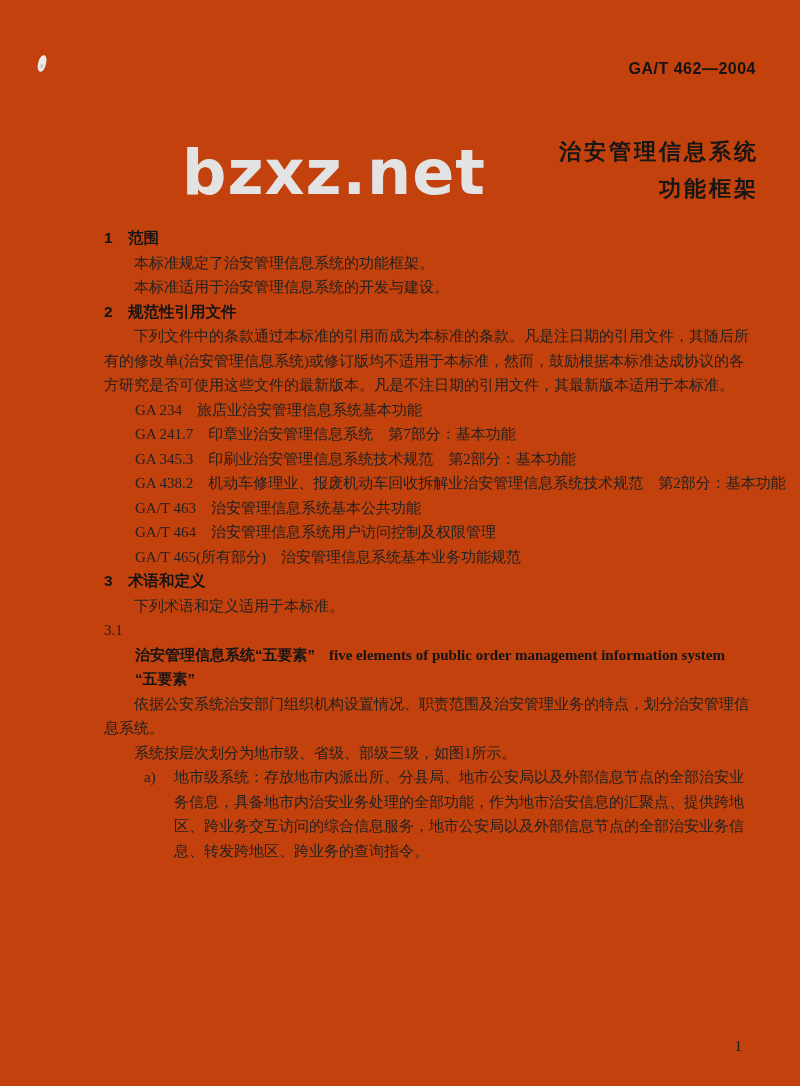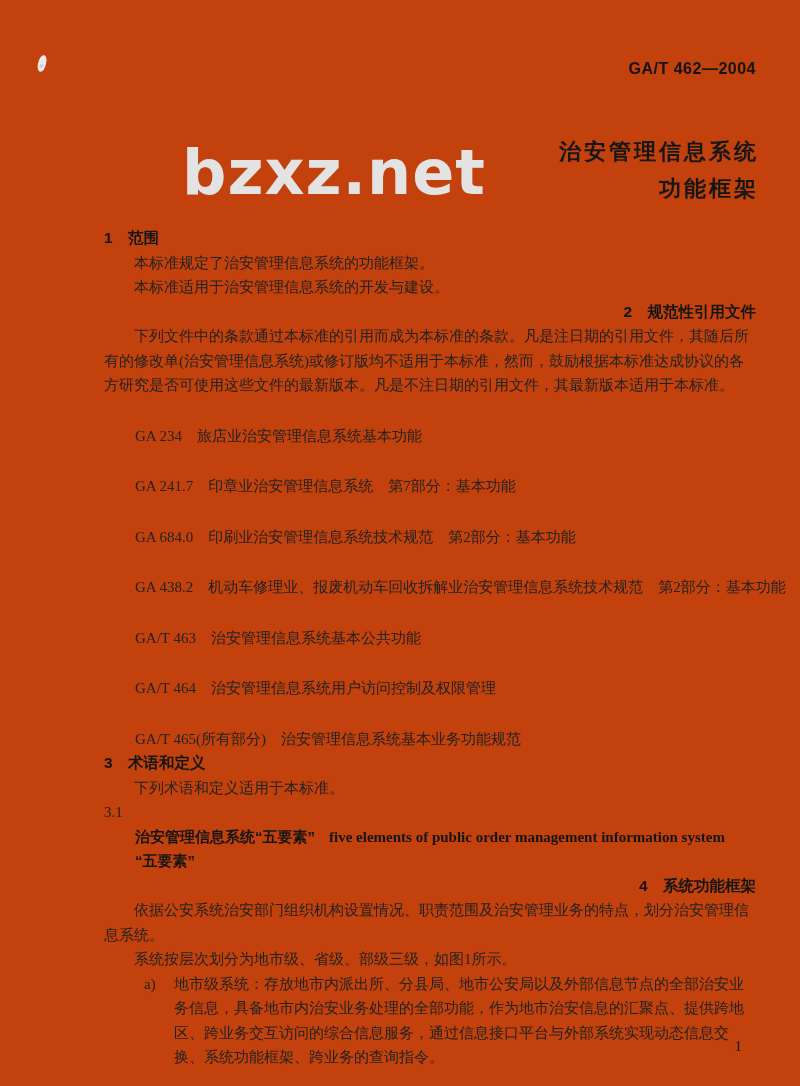--- a/index.html
+++ b/index.html
@@ -89,32 +89,31 @@
   .content p {
     margin: 0;
   }
   .sec-heading {
     font-family: "Liberation Sans", "DejaVu Sans", sans-serif;
     font-weight: bold;
     font-size: 15.5px;
     color: #151515;
     margin: 0 0 8px 0;
   }
-  .mt-lg { margin-top: 17px; text-align: right; }
+  .mt-lg { margin-top: 17px; }
   .mt-md { margin-top: 12px; }
   .indent { text-indent: 2em; }
   .refs {
     list-style: none;
     margin: 0;
     padding: 0;
   }
   .refs li {
     padding-left: 31px;
     white-space: nowrap;
-    margin-top: 26px;
   }
   .clause-no {
     margin: 0;
   }
   .term-line {
     padding-left: 31px;
     font-weight: bold;
     color: #151515;
   }
   .term-line .zh {
@@ -163,42 +162,41 @@
 
     <p class="sec-heading">1　范围</p>
     <p class="indent">本标准规定了治安管理信息系统的功能框架。</p>
     <p class="indent">本标准适用于治安管理信息系统的开发与建设。</p>
 
     <p class="sec-heading mt-lg">2　规范性引用文件</p>
     <p class="indent">下列文件中的条款通过本标准的引用而成为本标准的条款。凡是注日期的引用文件，其随后所有的修改单(治安管理信息系统)或修订版均不适用于本标准，然而，鼓励根据本标准达成协议的各方研究是否可使用这些文件的最新版本。凡是不注日期的引用文件，其最新版本适用于本标准。</p>
     <ul class="refs">
       <li>GA 234　旅店业治安管理信息系统基本功能</li>
       <li>GA 241.7　印章业治安管理信息系统　第7部分：基本功能</li>
-      <li>GA 684.0　印刷业治安管理信息系统技术规范　第2部分：基本功能</li>
+      <li>GA 345.3　印刷业治安管理信息系统技术规范　第2部分：基本功能</li>
       <li>GA 438.2　机动车修理业、报废机动车回收拆解业治安管理信息系统技术规范　第2部分：基本功能</li>
       <li>GA/T 463　治安管理信息系统基本公共功能</li>
       <li>GA/T 464　治安管理信息系统用户访问控制及权限管理</li>
       <li>GA/T 465(所有部分)　治安管理信息系统基本业务功能规范</li>
     </ul>
 
     <p class="sec-heading mt-md">3　术语和定义</p>
     <p class="indent">下列术语和定义适用于本标准。</p>
     <p class="clause-no">3.1</p>
     <p class="term-line">
       <span class="zh">治安管理信息系统“五要素”</span><span class="en">five elements of public order management information system</span>
     </p>
     <p class="term-line">
       <span class="zh">“五要素”</span>
     </p>
 
-    <p class="sec-heading mt-lg">4　系统功能框架</p>
     <p class="indent">依据公安系统治安部门组织机构设置情况、职责范围及治安管理业务的特点，划分治安管理信息系统。</p>
     <p class="indent">系统按层次划分为地市级、省级、部级三级，如图1所示。</p>
     <div class="list-item">
       <span class="list-label">a)</span>
-      <span>地市级系统：存放地市内派出所、分县局、地市公安局以及外部信息节点的全部治安业务信息，具备地市内治安业务处理的全部功能，作为地市治安信息的汇聚点、提供跨地区、跨业务交互访问的综合信息服务，通过信息接口平台与外部系统实现动态信息交换、系统功能框架、跨业务的查询指令。</span>
+      <span>地市级系统：存放地市内派出所、分县局、地市公安局以及外部信息节点的全部治安业务信息，具备地市内治安业务处理的全部功能，作为地市治安信息的汇聚点、提供跨地区、跨业务交互访问的综合信息服务，地市公安局以及外部信息节点的全部治安业务信息、转发跨地区、跨业务的查询指令。</span>
     </div>
 
   </div>
 
   <div class="page-number">1</div>
 
 </div>
 
 </body></html>

